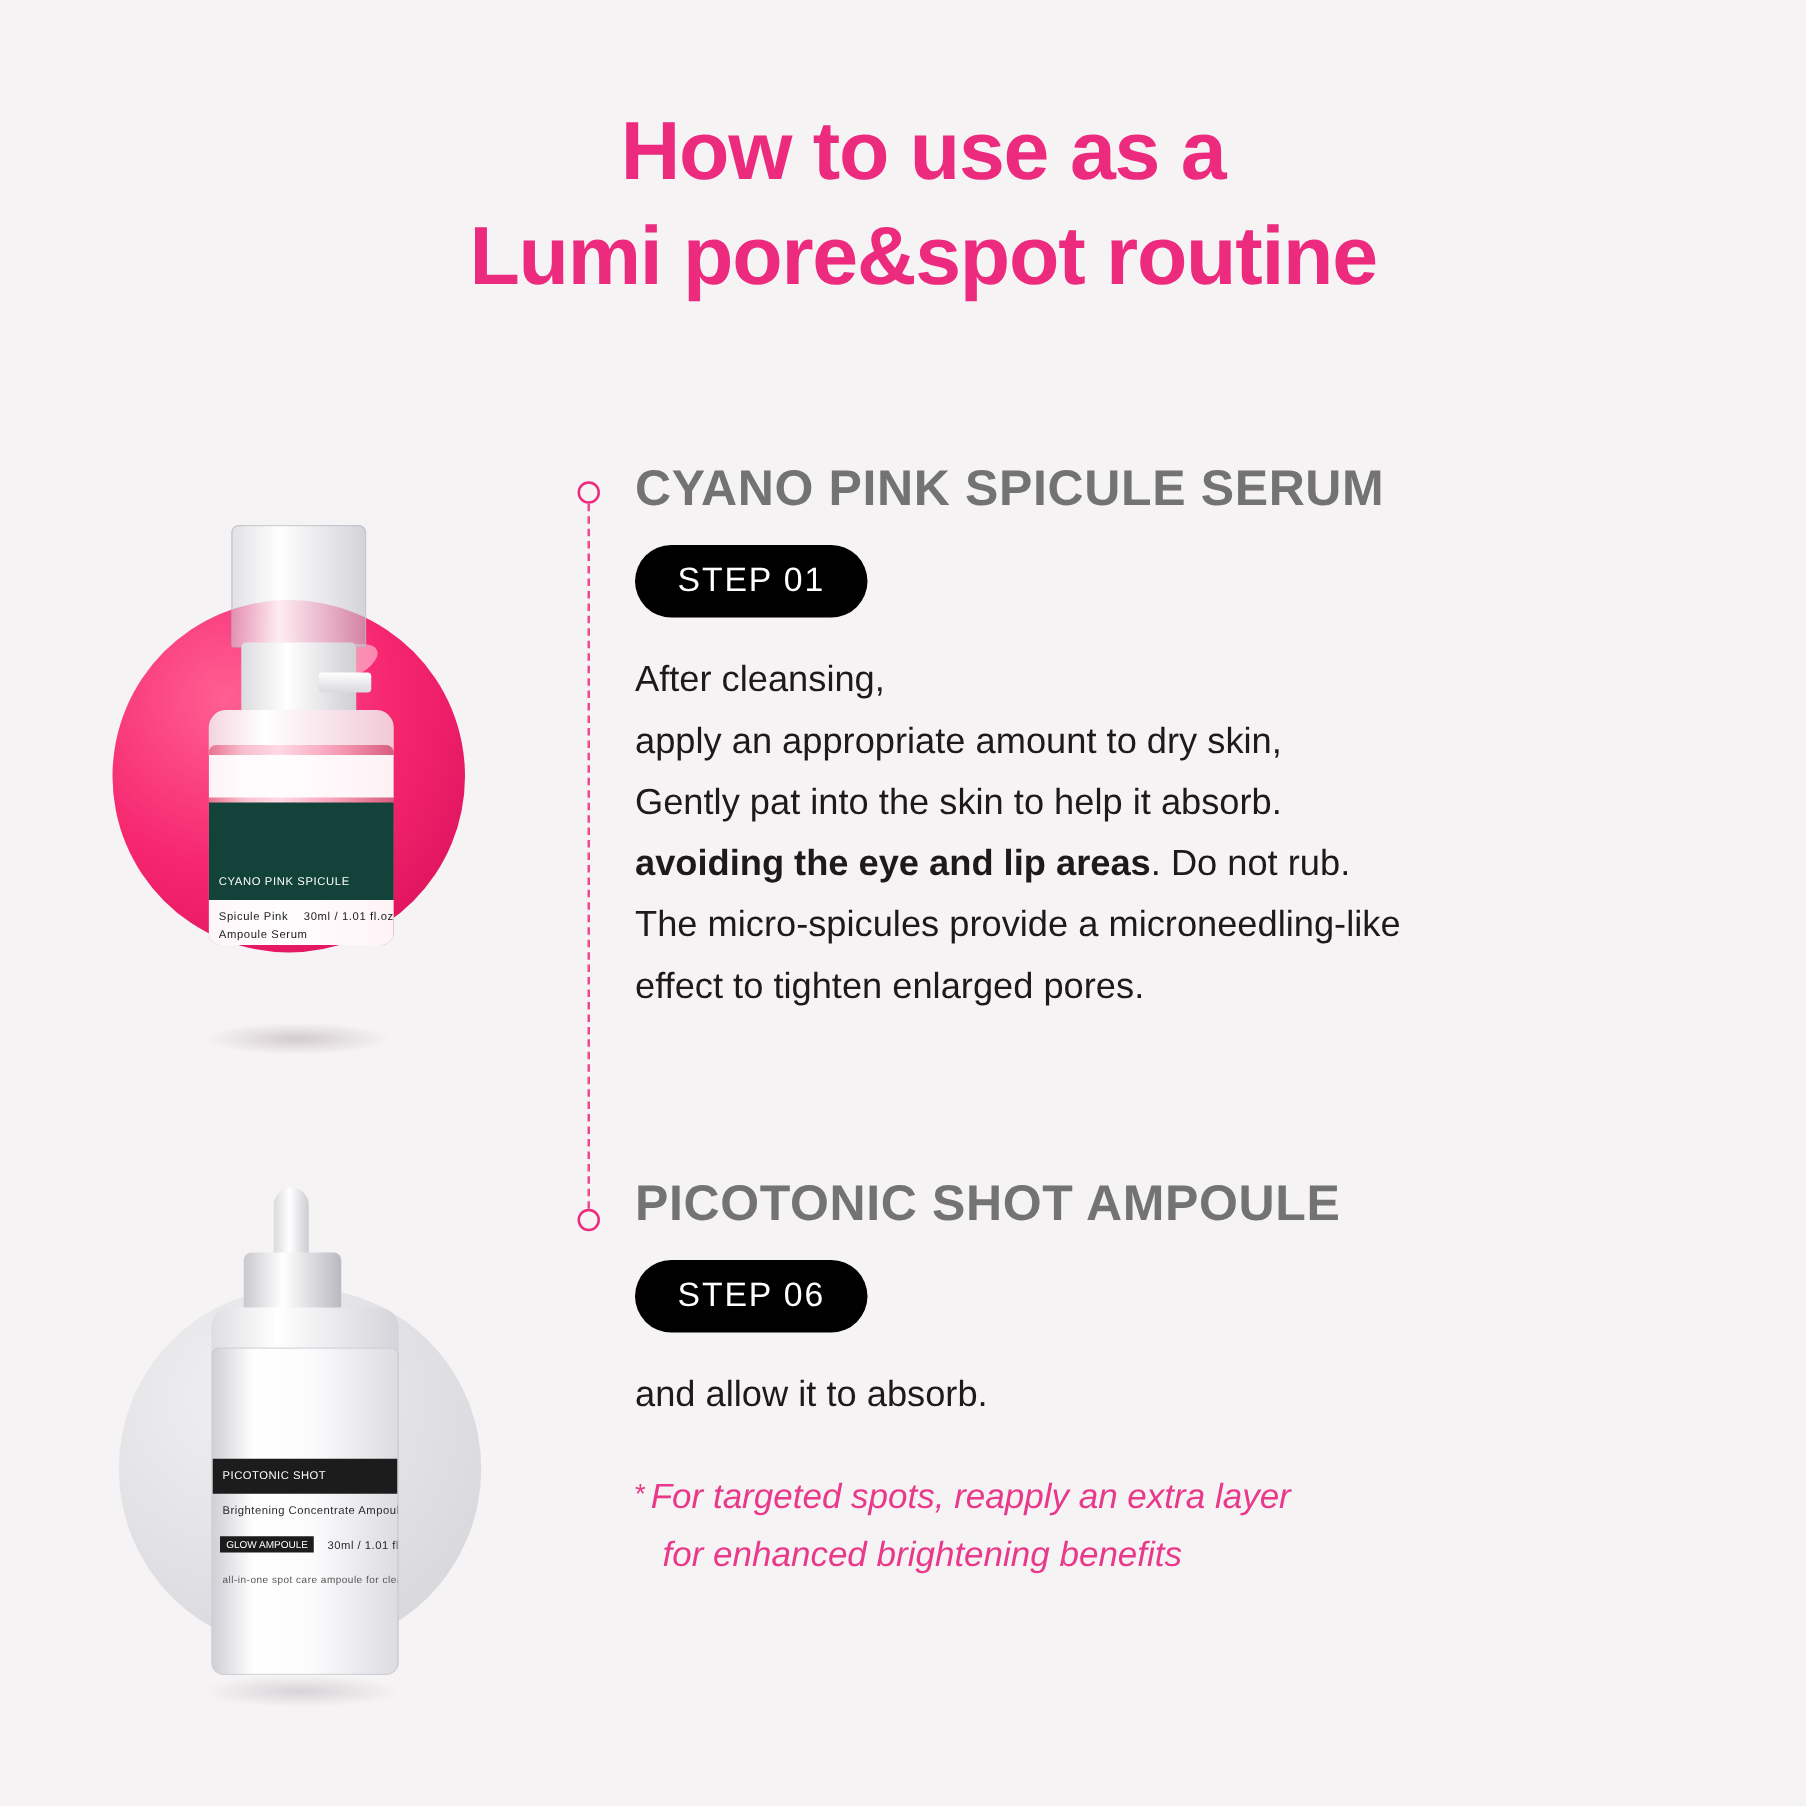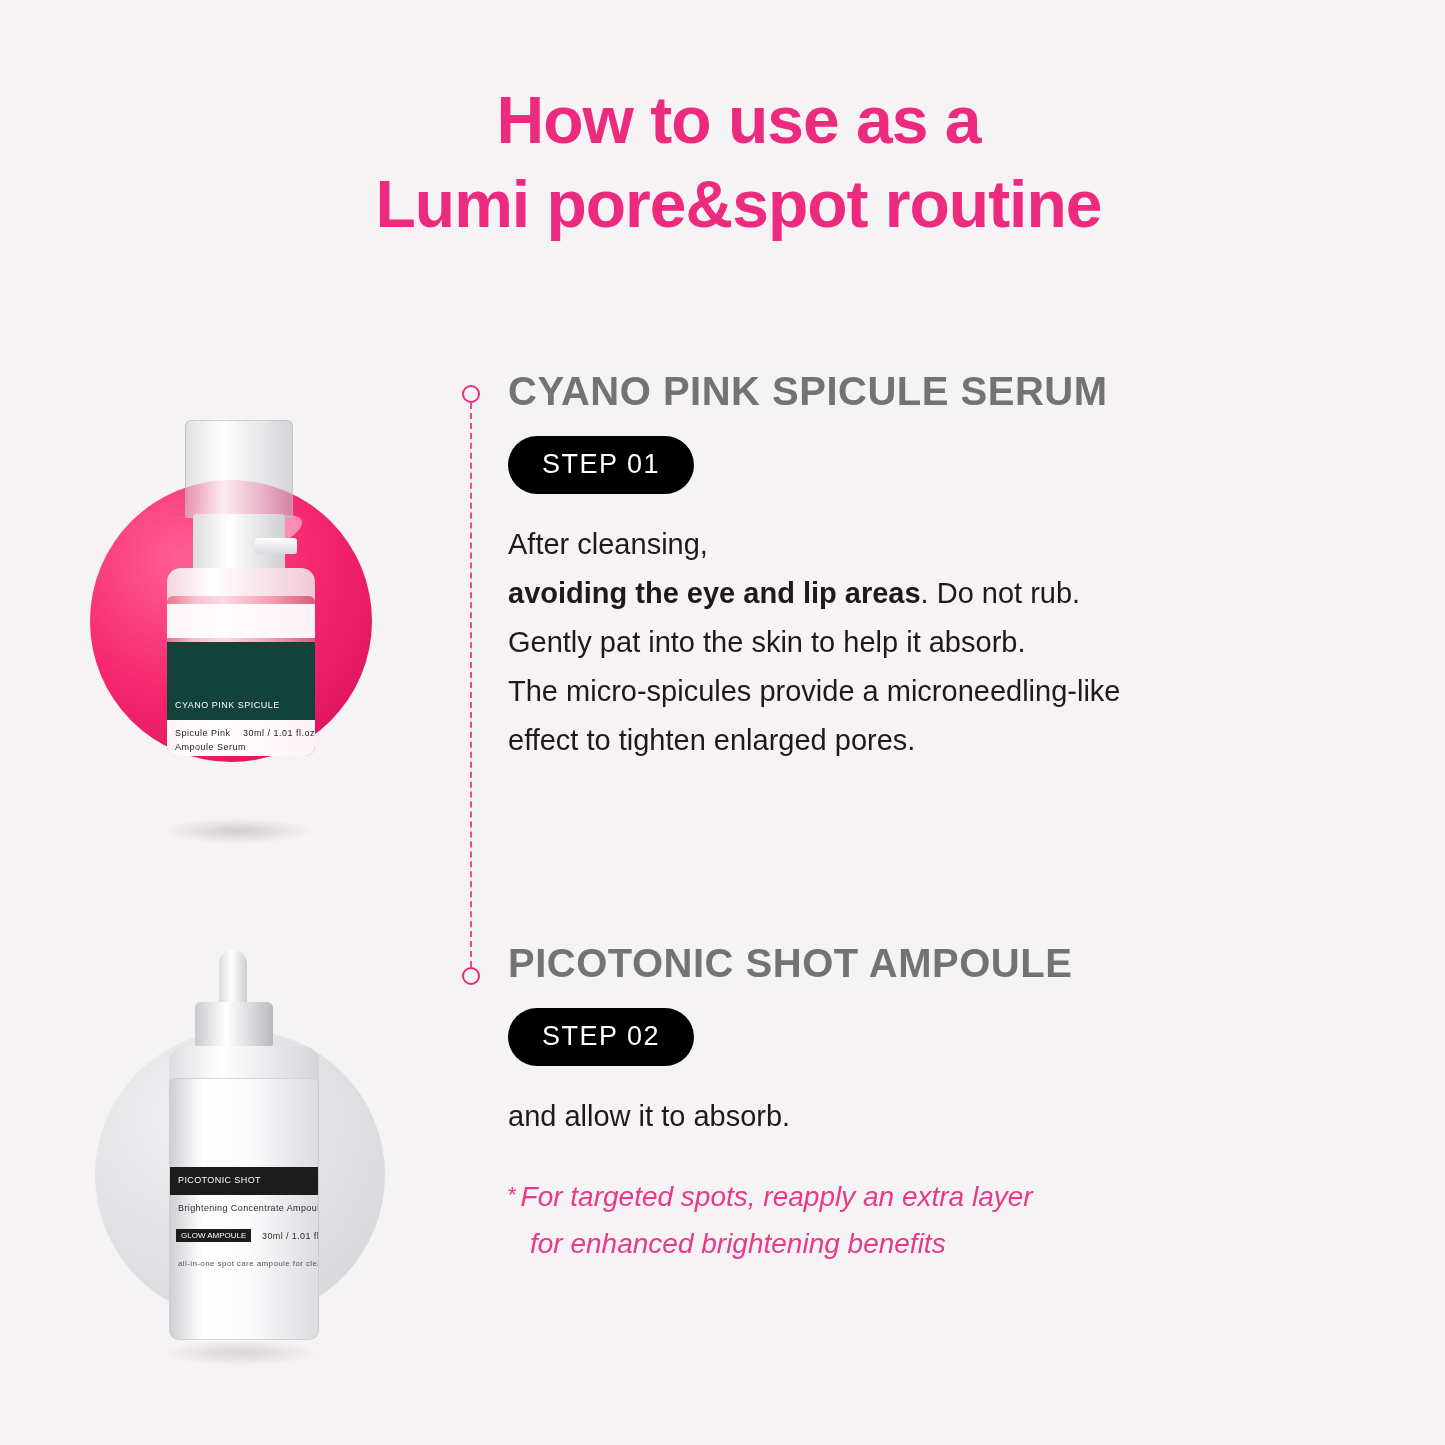--- a/index.html
+++ b/index.html
@@ -397,30 +397,31 @@
         <span class="b2-txt" style="left:8px; top:180px; font-size:8px; color:#555;">all-in-one spot care ampoule for clear skin</span>
       </div>
     </div>
   </div>
 
   <div class="section section-1">
     <div class="section-heading">CYANO PINK SPICULE SERUM</div>
     <div class="step-badge">STEP 01</div>
     <div class="body-text">
       <div>After cleansing,</div>
+      <div>apply an appropriate amount to dry skin,</div>
+      <div>Gently pat into the skin to help it absorb.</div>
       <div><span class="bold">avoiding the eye and lip areas</span><span>. Do not rub.</span></div>
-      <div>Gently pat into the skin to help it absorb.</div>
       <div>The micro-spicules provide a microneedling-like</div>
       <div>effect to tighten enlarged pores.</div>
     </div>
   </div>
 
   <div class="section section-2">
     <div class="section-heading">PICOTONIC SHOT AMPOULE</div>
-    <div class="step-badge">STEP 02</div>
+    <div class="step-badge">STEP 06</div>
     <div class="body-text">
       <div>and allow it to absorb.</div>
     </div>
     <div class="note">
       <div><span class="asterisk">*</span><span>For targeted spots, reapply an extra layer</span></div>
       <div style="padding-left:22px;">for enhanced brightening benefits</div>
     </div>
   </div>
 
 </div>

